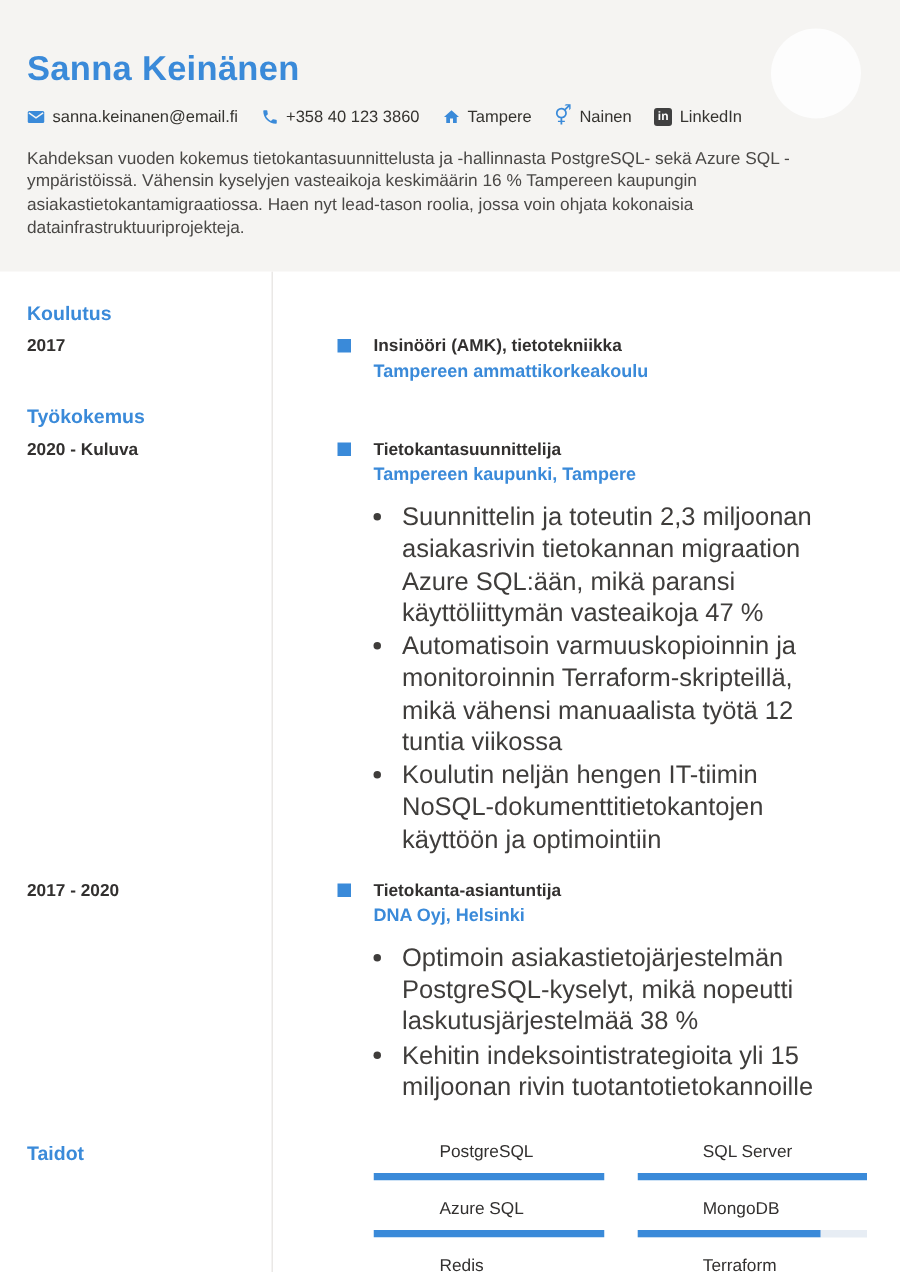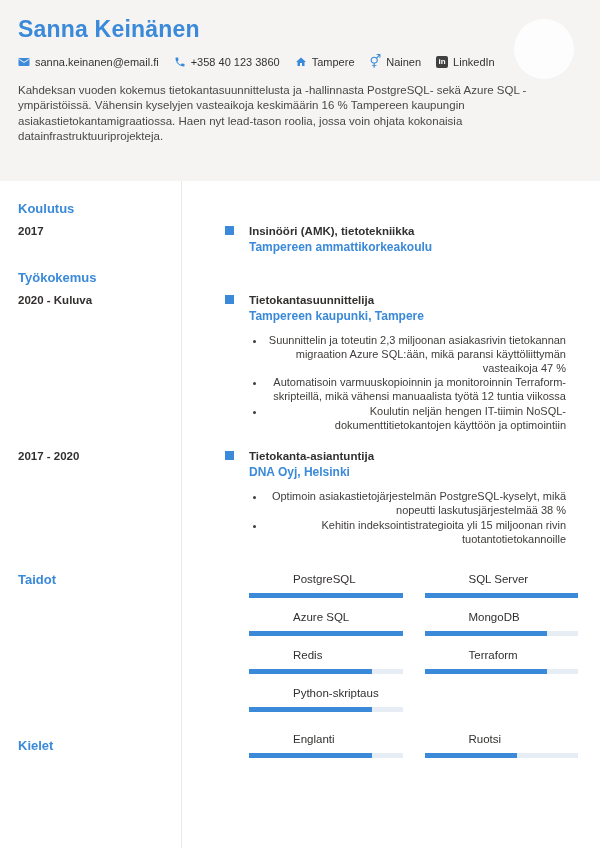--- a/index.html
+++ b/index.html
@@ -5,21 +5,21 @@
   html,body{margin:0;padding:0;}
   body{
     width:600px;height:848px;background:#ffffff;
     font-family:"Liberation Sans","DejaVu Sans",sans-serif;
     color:#32302f;-webkit-font-smoothing:antialiased;
   }
   .page{position:relative;width:600px;height:848px;background:#ffffff;overflow:hidden;}
   .timeline{position:absolute;left:181px;top:181px;bottom:0;width:1px;background:#eae8e6;}
 
   
-  .header{position:relative;background:#f5f4f2;height:181px;box-sizing:border-box;padding:15px 20px 0 18px;}
+  .header{position:relative;background:#f5f4f2;height:181px;box-sizing:border-box;padding:31px 20px 0 18px;}
   .name{margin:0;font-size:23px;font-weight:700;color:#3a8ad9;letter-spacing:.2px;line-height:28px;}
   .photo{position:absolute;top:19px;left:514px;width:60px;height:60px;border-radius:50%;background:#fdfdfd;}
   .contact{display:flex;align-items:center;gap:15px;margin-top:13px;font-size:11px;color:#35332f;}
   .contact-item{display:flex;align-items:flex-end;gap:5px;}
   .cicon{width:12px;height:12px;flex:none;display:block;}
   .gender-glyph{color:#3a8ad9;font-family:"DejaVu Sans",sans-serif;font-size:13px;line-height:12px;}
   .li-badge{width:12px;height:12px;background:#404040;border-radius:2px;color:#fff;
     font-size:8px;font-weight:700;display:flex;align-items:center;justify-content:center;line-height:1;}
   .summary{margin-top:15px;font-size:11.5px;line-height:1.33;color:#4a4846;max-width:562px;}
 
@@ -30,21 +30,21 @@
   .col-right{flex:1;box-sizing:border-box;padding-left:20px;padding-right:22px;position:relative;}
   .sec{margin:0;font-size:13px;font-weight:700;color:#3a8ad9;line-height:15px;}
 
   
   .entry{margin-top:7px;}
   .entry + .entry{margin-top:15px;}
   .date{font-size:11.5px;font-weight:700;line-height:16px;color:#32302f;}
   .marker{position:absolute;left:-4px;top:3px;width:9px;height:9px;background:#3a8ad9;}
   .entry-title{font-size:11.5px;font-weight:700;line-height:16px;color:#32302f;}
   .entry-sub{font-size:12px;font-weight:700;line-height:16px;color:#3a8ad9;}
-  .bullets{margin:10px 12px 0 0;padding-left:17px;font-size:11px;line-height:1.25;color:#3f3d3b;text-align:right;}
+  .bullets{margin:10px 12px 0 0;padding-left:17px;font-size:17px;line-height:1.25;color:#3f3d3b;}
   .bullets li{margin:0 0 1px 0;padding-left:2px;}
 
   .work-row{margin-top:15px;}
   .skills-row{margin-top:25px;}
   .langs-row{margin-top:20px;align-items:center;}
 
   
   .skill-grid{display:grid;grid-template-columns:1fr 1fr;column-gap:22px;row-gap:12px;}
   .skill-label{font-size:11.5px;font-weight:400;line-height:15px;color:#32302f;padding-left:44px;}
   .bar-track{margin-top:6px;height:5px;background:#e7edf4;overflow:hidden;}

